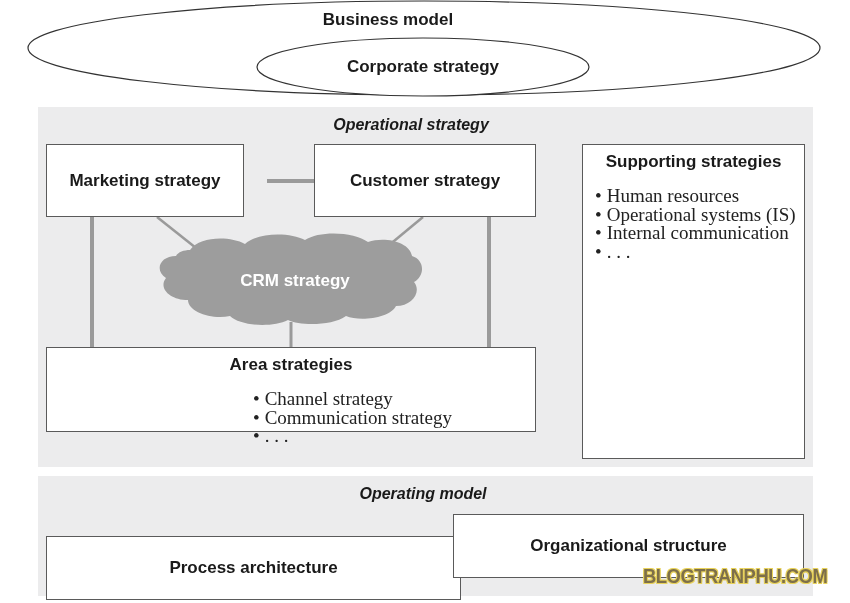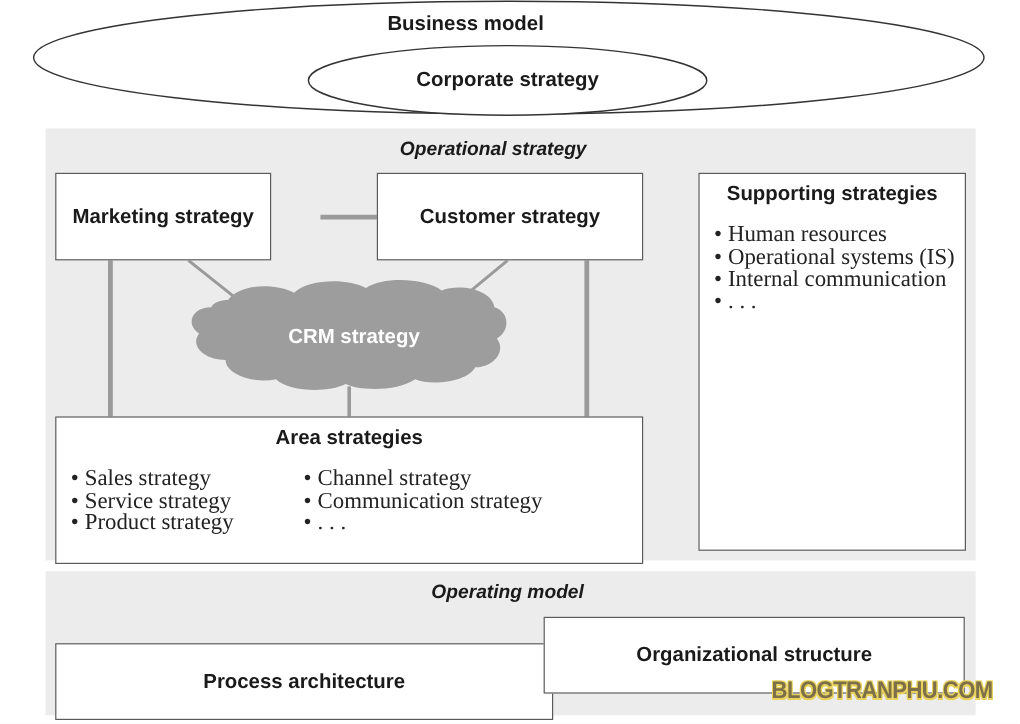--- a/index.html
+++ b/index.html
@@ -40,34 +40,29 @@
   <line x1="291" y1="322" x2="291" y2="348" stroke="#9a9a9a" stroke-width="3"></line>
   <line x1="396" y1="545" x2="455" y2="545" stroke="#9a9a9a" stroke-width="4"></line>
   <path fill="#9d9d9d" d="M190,250 C200,236 230,236 245,244 C258,232 290,232 305,240 C320,230 355,232 368,242
            C385,236 410,242 412,256 C425,260 425,276 414,282 C422,292 412,306 396,306
            C390,318 360,322 346,316 C332,326 300,326 288,320 C272,328 240,326 230,316
            C212,320 188,312 188,300 C170,300 158,288 166,278 C154,270 160,256 176,256
            C178,252 184,250 190,250 Z"></path>
 </svg>
 <div class="abs title" style="left:180px; width:230px; top:271px; color:#ffffff; font-size:17px;">CRM strategy</div>
 
-<div class="box centered" style="left:46px; top:144px; width:180px; height:73px;">
+<div class="box centered" style="left:46px; top:144px; width:198px; height:73px;">
   <span class="title">Marketing strategy</span>
 </div>
 <div class="box centered" style="left:314px; top:144px; width:222px; height:73px;">
   <span class="title">Customer strategy</span>
 </div>
 
-<div class="box" style="left:46px; top:347px; width:490px; height:123px;">
+<div class="box" style="left:46px; top:347px; width:490px; height:85px;">
   <div class="title" style="margin-top:7px;">Area strategies</div>
-  <ul class="bullets abs" style="left:12px; top:42px;">
-    <li>Sales strategy</li>
-    <li>Service strategy</li>
-    <li>Product strategy</li>
-  </ul>
   <ul class="bullets abs" style="left:206px; top:42px;">
     <li>Channel strategy</li>
     <li>Communication strategy</li>
     <li>. . .</li>
   </ul>
 </div>
 
 <div class="box" style="left:582px; top:144px; width:223px; height:315px;">
   <div class="title" style="margin-top:7px;">Supporting strategies</div>
   <ul class="bullets abs" style="left:12px; top:42px;">

